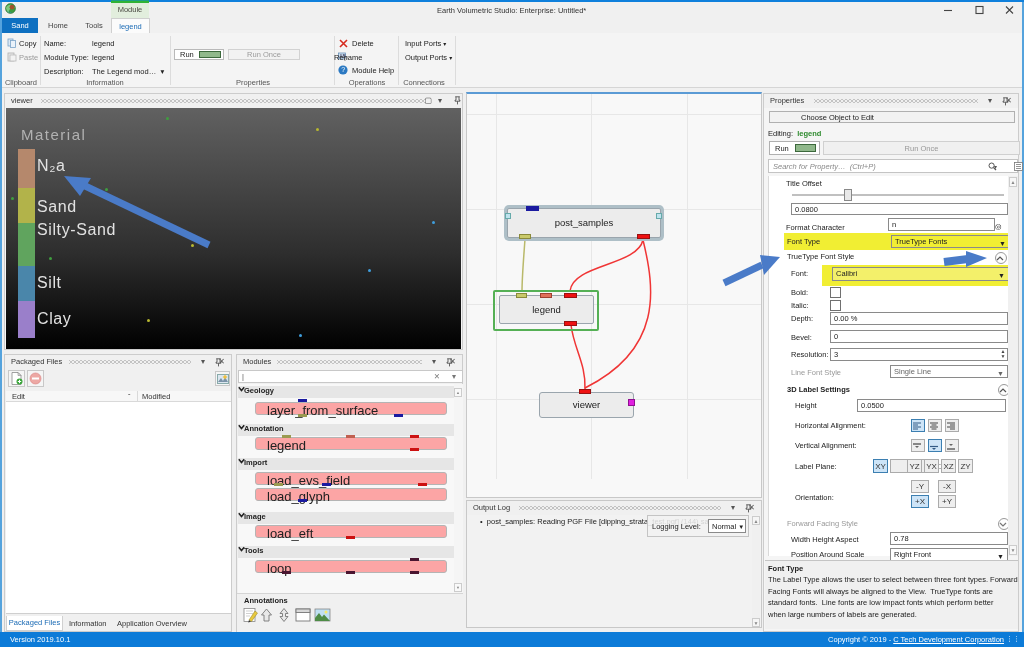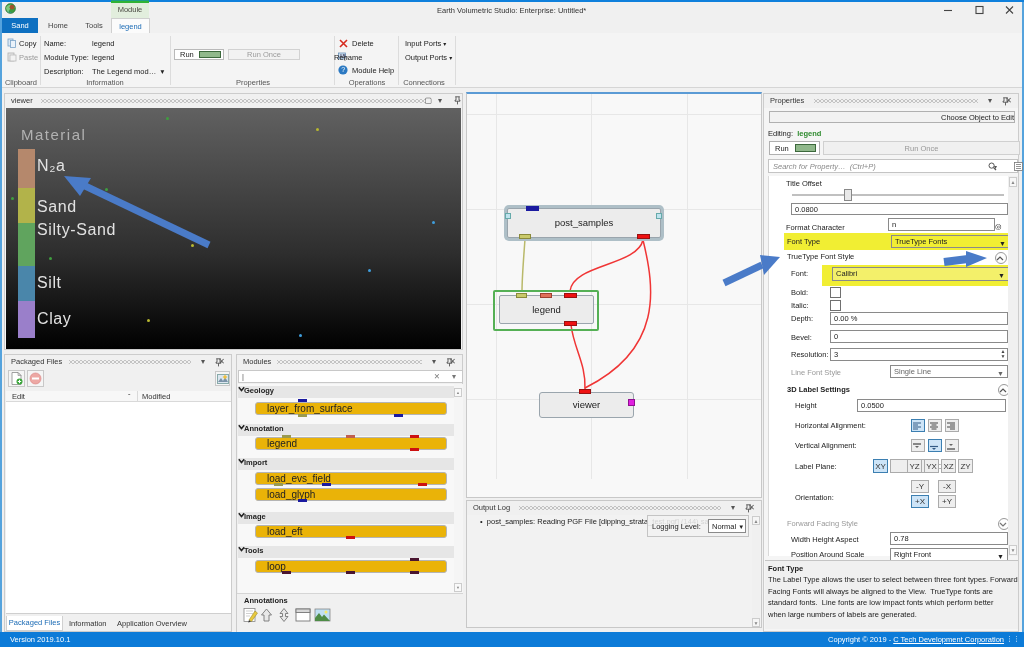--- a/index.html
+++ b/index.html
@@ -43,21 +43,21 @@
 #pf-toolbar { position:absolute; left:1px; top:15px; width:225px; height:20px; }
 .tbtn { position:absolute; border:1px solid #c8c8c8; background:#f5f5f5; }
 #pf-cols { position:absolute; left:1px; top:36px; width:225px; height:11px; background:#f7f7f7; border-bottom:1px solid #d9d9d9; color:#333; font-size:7.5px; }
 #pf-list { position:absolute; left:1px; top:47px; width:225px; height:212px; background:#fff; border-bottom:1px solid #cfcfcf;}
 #pf-tabs { position:absolute; left:0px; top:259px; width:228px; height:19px; font-size:7.5px; color:#333; }
 
 #modules { left:236px; top:354px; width:227px; height:278px; background:#f0f0f0; }
 #mod-search { position:absolute; left:1px; top:15px; width:225px; height:13px; background:#fff; border:1px solid #c8c8c8; }
 #mod-list { position:absolute; left:1px; top:29px; width:216px; height:209px; background:#f8f8f8; }
 .mcat { position:absolute; left:0; width:216px; height:12px; background:#e6e6e6; font-weight:bold; color:#222; font-size:7.5px; }
-.mbtn { position:absolute; left:17px; width:192px; height:13px; background:#eab308; border:1px solid #b4b4b4; border-radius:3px; font-size:10px; color:#222; }
+.mbtn { position:absolute; left:17px; width:192px; height:13px; background:#fca5a5; border:1px solid #b4b4b4; border-radius:3px; font-size:13px; color:#222; }
 .port { position:absolute; height:3px; }
 #mod-scroll { position:absolute; left:217px; top:29px; width:9px; height:209px; background:#f5f5f5; }
 #annot { position:absolute; left:0px; top:238px; width:226px; height:40px; background:#f0f0f0; border-top:1px solid #d5d5d5; }
 
 #editor { left:466px; top:92px; width:296px; height:406px; background:#f8f8f8; border:1px solid #c8c8c8; border-top:2px solid #5b9bd5; }
 .gridv { position:absolute; top:0; width:1px; height:385px; background:#e7e7e7; }
 .gridh { position:absolute; left:0; width:294px; height:1px; background:#e7e7e7; }
 .node { position:absolute; background:#ececec; border:1px solid #9aa5ad; border-radius:2px; text-align:center; font-size:9.5px; color:#222; }
 #ed-bottom { position:absolute; left:0px; top:385px; width:294px; height:19px; background:#f0f0f0; border-top:1px solid #d0d0d0; color:#888; font-size:7.5px; }
 
@@ -389,21 +389,21 @@
       <span class="t">Properties</span>
       <span class="dots" style="left:50px;right:40px;"></span>
     <span class="ic" style="right:26px;">▾</span>
       <span class="ic" style="right:16px;top:3px;">
         <svg width="7" height="9" viewBox="0 0 7 9">
           <path d="M1.2,0.8 h4.6 M2,0.8 v3.4 h-1 l0,1 h5 l0,-1 h-1 v-3.4 M3.5,5.2 v3.2" stroke="#555" stroke-width="0.9" fill="none"></path>
         </svg>
       </span>
       <span class="ic" style="right:6px;">✕</span>
     </div>
-  <div style="position:absolute;left:5px;top:17px;width:246px;height:12px;background:#f2f2f2;border:1px solid #b0b0b0;text-align:right;line-height:11px;">Choose Object to Edit</div>
+  <div style="position:absolute;left:5px;top:17px;width:246px;height:12px;background:#f2f2f2;border:1px solid #b0b0b0;text-align:left;line-height:11px;padding-left:31px;">Choose Object to Edit</div>
   <div class="plabel" style="left:4px;top:35px;">Editing:&nbsp; <span style="color:#2e8b2e;font-weight:bold;">legend</span></div>
   <div style="position:absolute;left:5px;top:47px;width:51px;height:14px;background:#fff;border:1px solid #b0b0b0;">
       <span style="position:absolute;left:5px;top:2px;">Run</span>
       <span style="position:absolute;right:3px;top:2px;width:21px;height:8px;background:#90b88b;border:1px solid #3c683c;"></span>
     </div>
   <div style="position:absolute;left:59px;top:47px;width:197px;height:14px;background:#f0f0f0;border:1px solid #d0d0d0;color:#999;text-align:center;line-height:13px;">Run Once</div>
   <div style="position:absolute;left:4px;top:65px;width:250px;height:14px;background:#fff;border:1px solid #c4c4c4;">
     <span style="position:absolute;left:4px;top:2px;color:#8a8a8a;font-style:italic;">Search for Property…&nbsp; (Ctrl+P)</span>
     <span style="position:absolute;right:29px;top:2px;">
         <svg width="9" height="9" viewBox="0 0 9 9">

